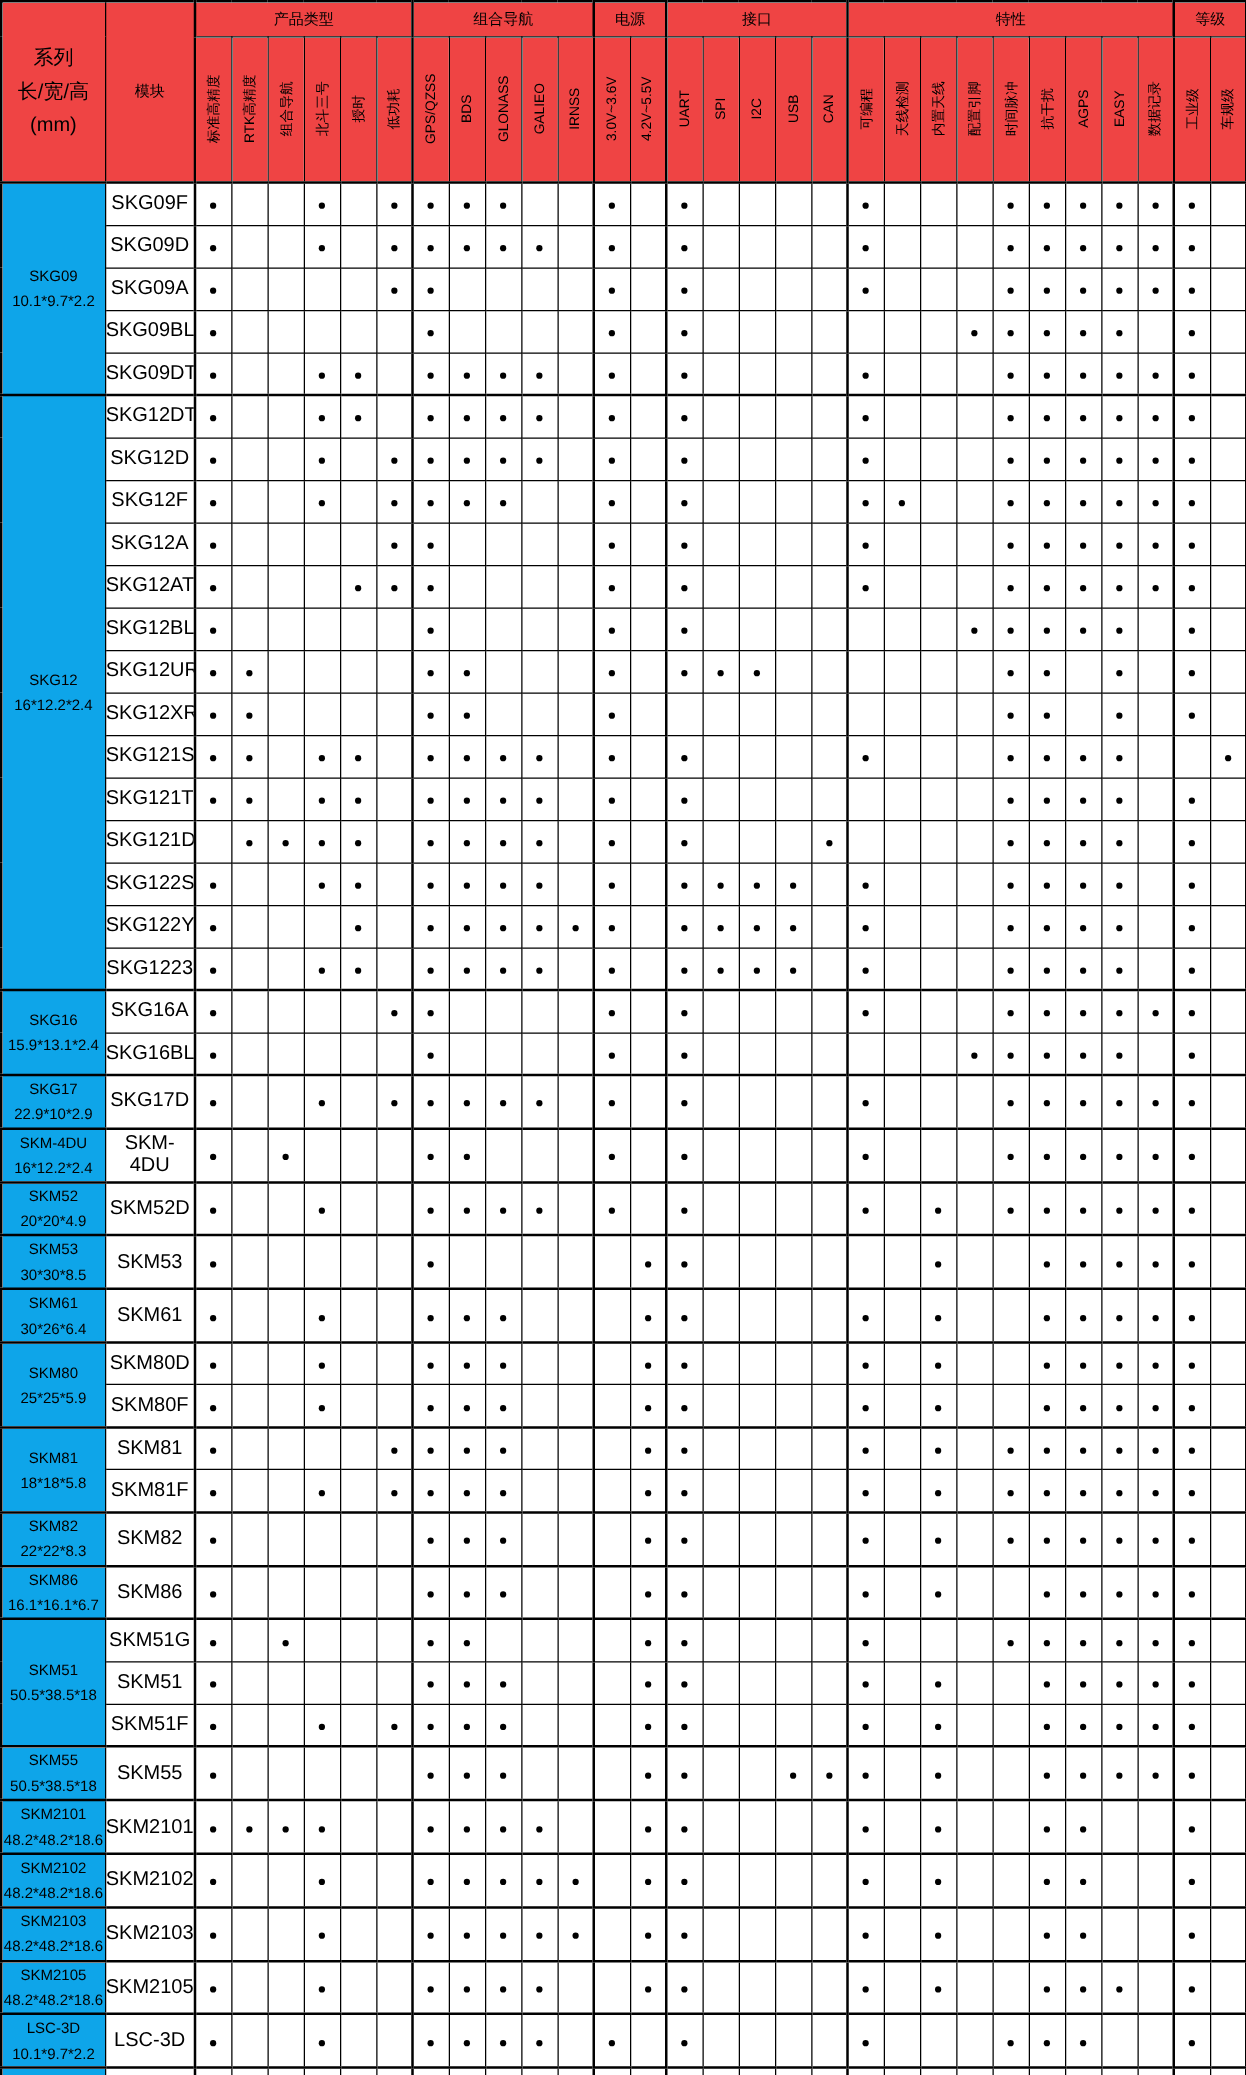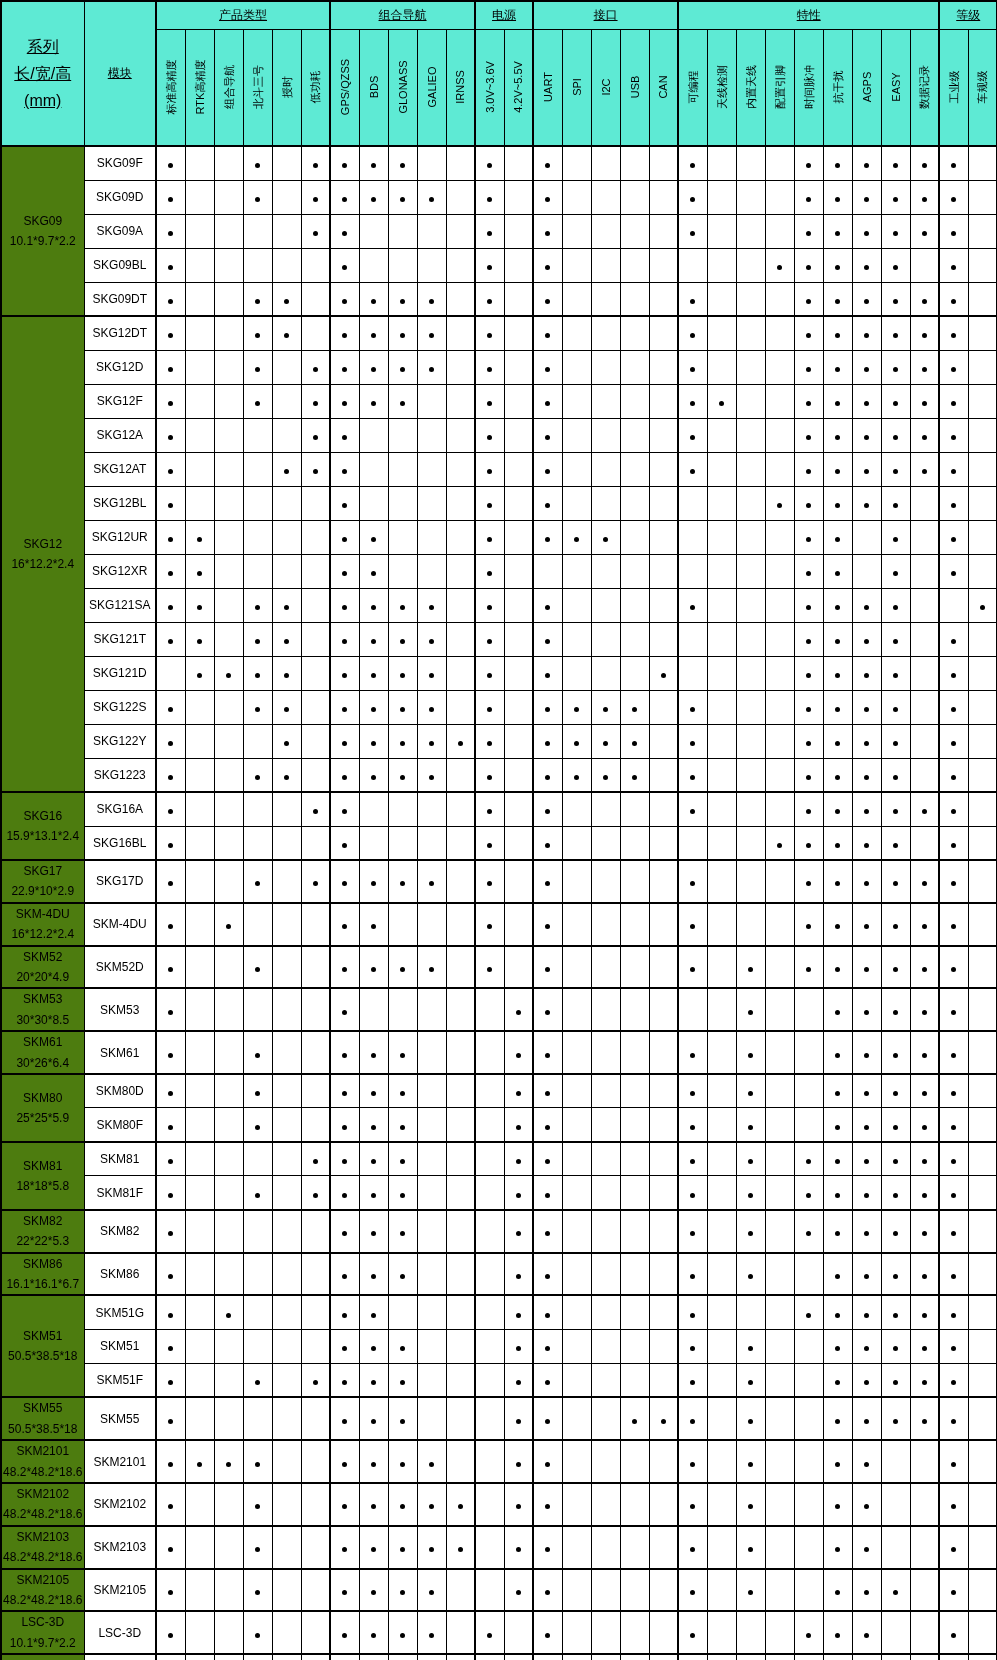--- a/index.html
+++ b/index.html
@@ -7,35 +7,35 @@
     border-collapse: collapse; table-layout: fixed;
     width: 997px; height: 1660px;
     border: 2px solid #000;
     font-family: "Liberation Sans", sans-serif;
   }
   th, td {
     border: 1px solid #000; padding: 0;
     text-align: center; vertical-align: middle;
     color:#000; background:#fff; overflow:hidden;
   }
-  thead th { background: #5eead4; font-weight: normal; font-size: 12px; text-decoration: underline; }
+  thead th { background: #ef4444; font-weight: normal; font-size: 12px; }
   thead tr.group-row { height: 28px; }
   thead tr.label-row { height: 117px; }
   tbody tr { height: 34px; }
   .gstart { border-left-width: 2px; }
   tr.series-start > td { border-top-width: 2px; }
   .vcell { position: relative; }
   .vtext {
     position: absolute; left: 50%; top: 50%;
     transform: translate(-50%,-50%) rotate(-90deg);
     white-space: nowrap; font-size: 11px;
   }
   .corner-cell { white-space: pre-line; font-size: 16px; line-height: 1.7; }
-  .series-cell { font-size: 12px; line-height: 1.7; background:#4d7c0f; }
-  .module-cell { font-size: 12px; margin-left: 20px; }
+  .series-cell { font-size: 12px; line-height: 1.7; background:#0ea5e9; }
+  .module-cell { font-size: 16px; margin-left: 20px; }
   .dot { display:inline-block; width:5px; height:5px; border-radius:50%; background:#000; }
 </style>
 </head>
 <body>
 
 <table>
   <colgroup id="cols">
     <col style="width:83px">
     <col style="width:72px">
   <col style="width: 29px;">
@@ -1168,21 +1168,21 @@
         <td class="cell"><span class="dot"></span></td>
         <td class="cell"><span class="dot"></span></td>
         <td class="cell"><span class="dot"></span></td>
         <td class="cell"><span class="dot"></span></td>
         <td class="cell gstart"><span class="dot"></span></td>
         <td class="cell"></td>
       </tr>
       <tr class="series-start">
         <td rowspan="1" class="series-cell">
           <div>SKM82</div>
-          <div>22*22*5.3</div>
+          <div>22*22*8.3</div>
         </td>
         <td class="module-cell">SKM82</td>
         <td class="cell gstart"><span class="dot"></span></td>
         <td class="cell"></td>
         <td class="cell"></td>
         <td class="cell"></td>
         <td class="cell"></td>
         <td class="cell"></td>
         <td class="cell gstart"><span class="dot"></span></td>
         <td class="cell"><span class="dot"></span></td>

